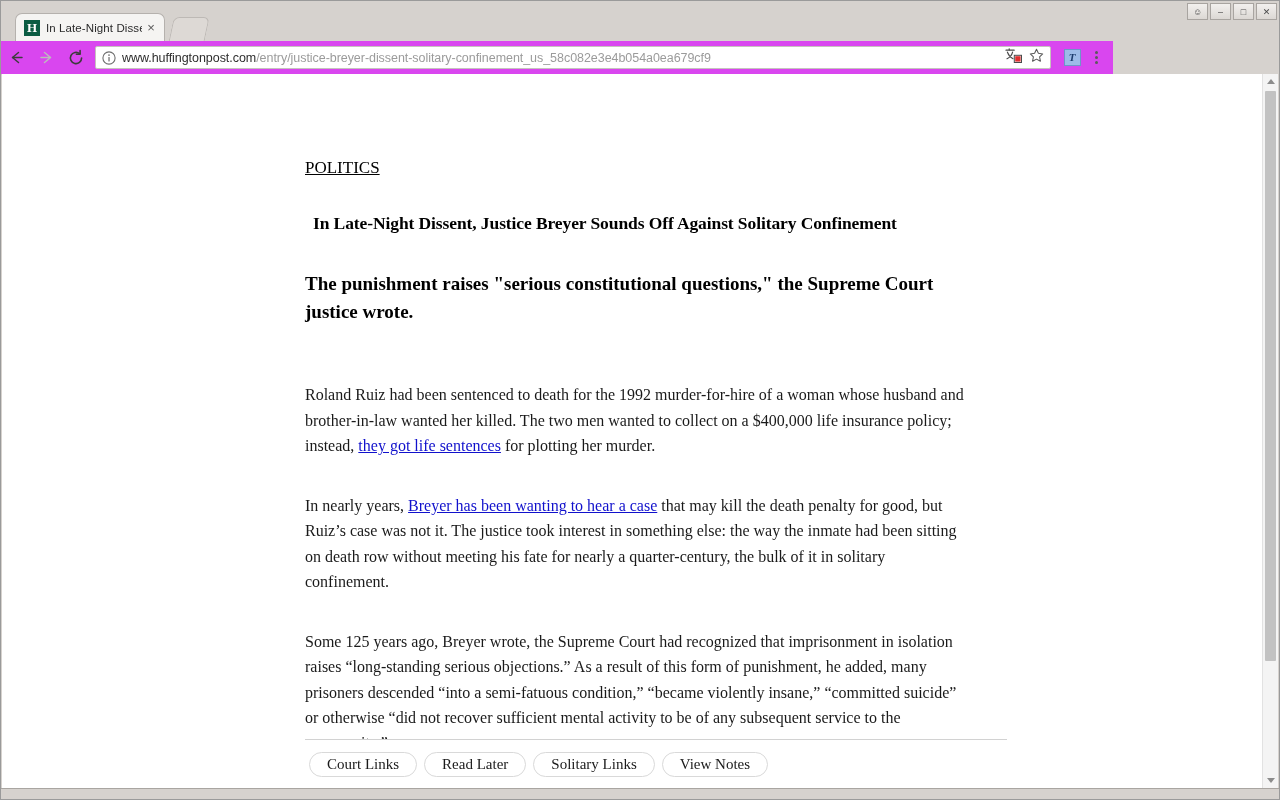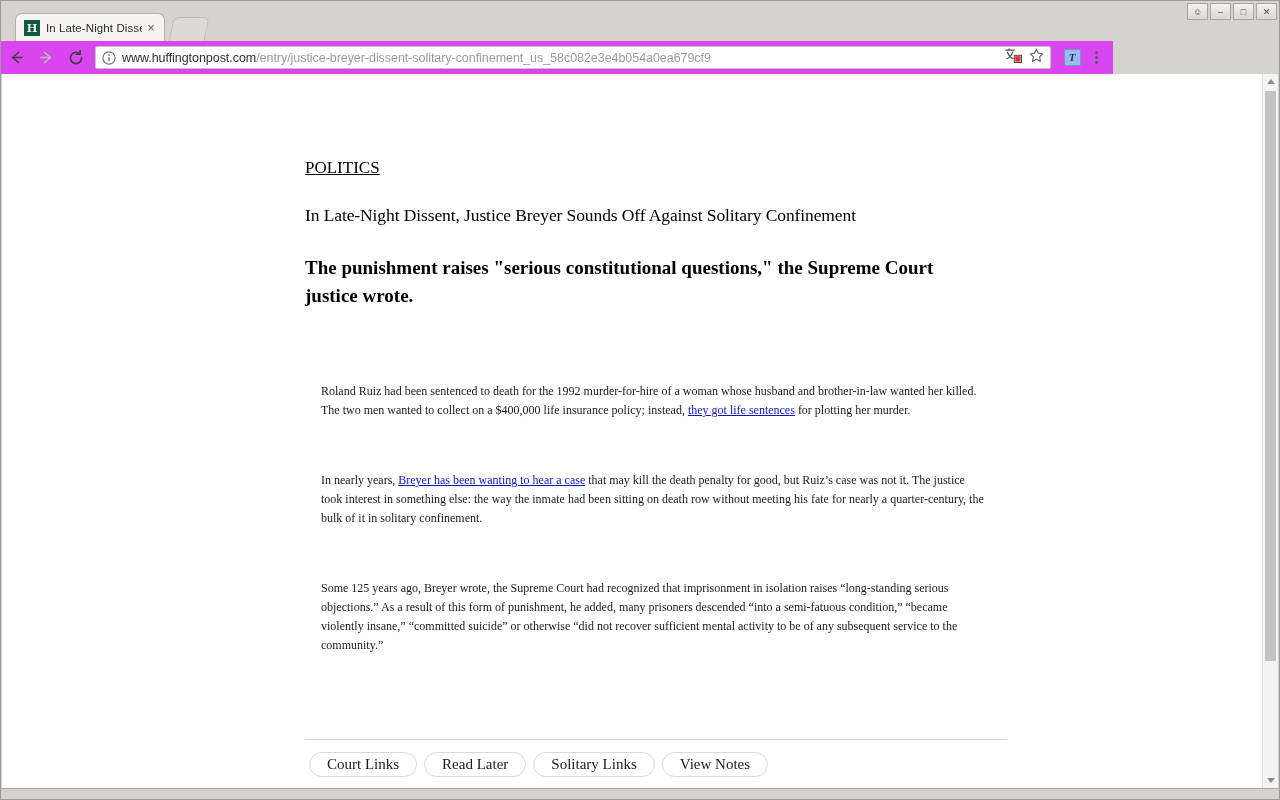--- a/index.html
+++ b/index.html
@@ -237,41 +237,41 @@
     margin: 0;
     padding-top: 84px;
     font-size: 17px;
     line-height: 1.2;
   }
   .kicker a {
     color: #000000;
     text-decoration: underline;
   }
   .headline {
-    margin: 0;
+    margin: 8px;
     padding-top: 26px;
     font-size: 17.5px;
-    font-weight: normal;
+    font-weight: bold;
     color: #000000;
     line-height: 1.3;
     letter-spacing: -0.1px;
   }
   .deck {
     margin: 0;
     padding-top: 27px;
     font-size: 19px;
     font-weight: bold;
     color: #000000;
     line-height: 1.45;
     width: 652px;
   }
   .body-p {
-    margin: 16px;
+    margin: 0;
     padding-top: 35px;
-    font-size: 12px;
+    font-size: 16px;
     color: #1a1a1a;
     line-height: 1.58;
     width: 665px;
   }
   .body-p.first { padding-top: 57px; }
   .body-p a {
     color: #1111cc;
     text-decoration: underline;
   }
 

